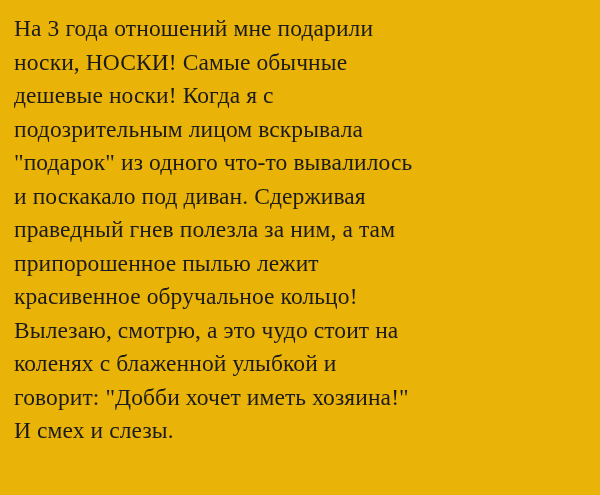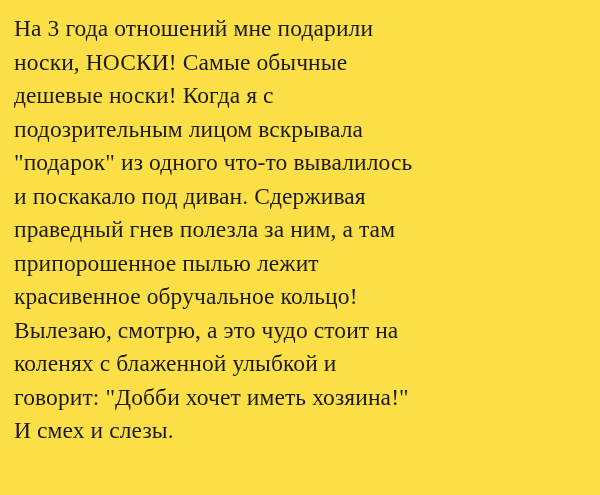--- a/index.html
+++ b/index.html
@@ -11,21 +11,21 @@
     height: 495px;
     background: #ffffff;
     font-family: "Liberation Serif", serif;
     overflow: hidden;
   }
   .page {
     width: 600px;
     height: 495px;
     box-sizing: border-box;
     padding: 12px 14px 10px 14px;
-    background: #fde047;
+    background: #eab308;
   }
   .story {
     font-family: "Liberation Serif", serif;
     font-size: 23.5px;
     line-height: 33.5px;
     color: #1b1b1b;
     letter-spacing: 0.1px;
     text-align: left;
     white-space: pre-wrap;
     word-wrap: break-word;

